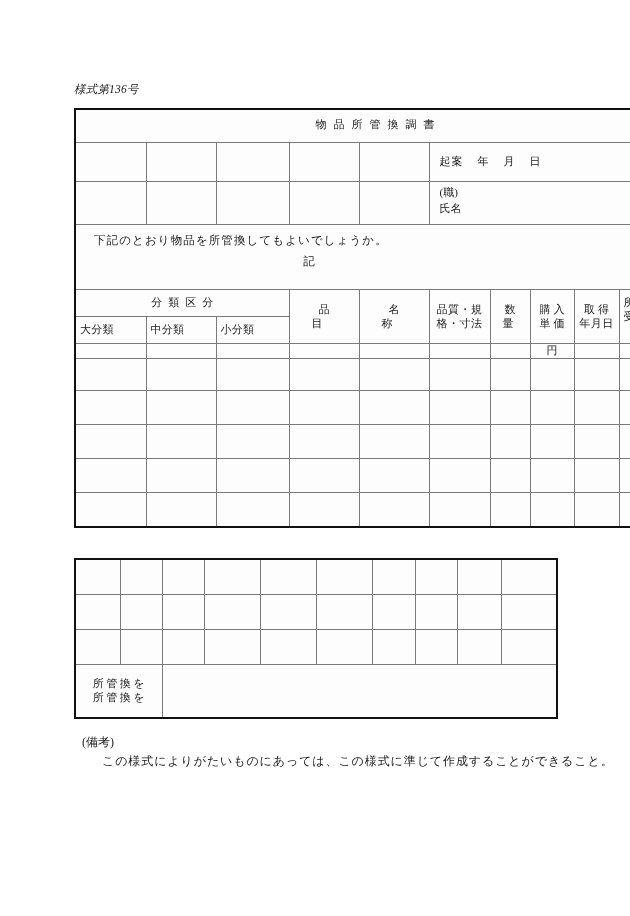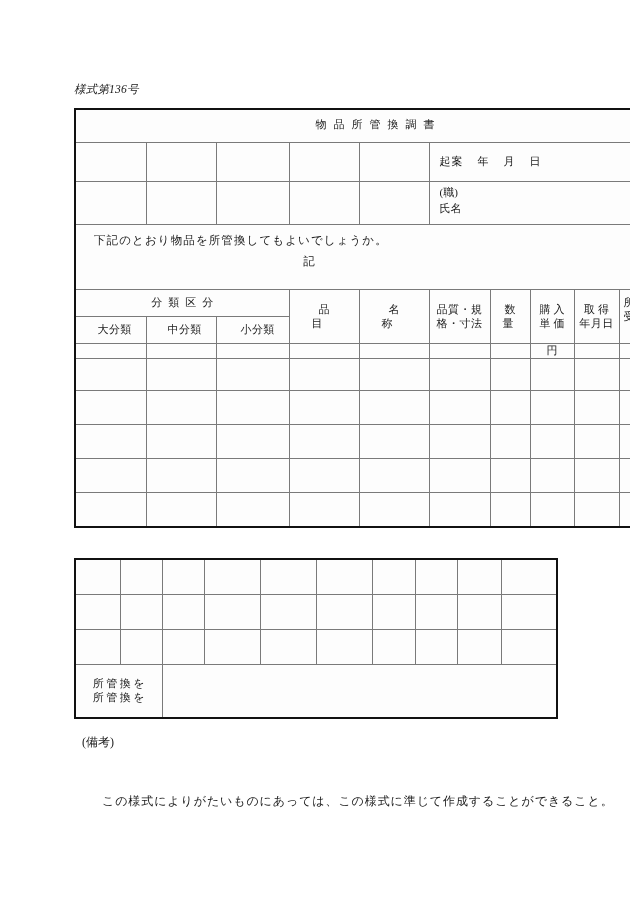--- a/index.html
+++ b/index.html
@@ -130,24 +130,24 @@
     padding: 2px 1px !important;
   }
   .th-spread {
     text-align: center;
     font-size: 10.5px;
     letter-spacing: 6px;
     text-indent: 6px;
     padding: 2px 12px !important;
   }
   .th-sub {
-    text-align: right;
+    text-align: left;
     font-size: 10.2px;
     letter-spacing: 0.3px;
-    padding: 2px 14px !important;
+    padding: 2px 4px !important;
   }
   .unit-cell {
     text-align: center;
     font-size: 10px;
     height: 14px;
     padding: 0 !important;
   }
   .data-row td { height: 31px; }
   .data-row-tall td { height: 33px; }
 
@@ -174,21 +174,20 @@
     position: absolute;
     left: 82px;
     top: 733px;
     font-size: 12px;
     line-height: 1.6;
   }
   .note-body {
     margin-left: 20px;
     letter-spacing: 0.9px;
     white-space: nowrap;
-    margin-top: 40px;
   }
 </style>
 </head>
 <body>
 
 <div class="page">
 
   <div class="form-number">様式第136号</div>
 
   <table class="sheet" id="upper-sheet">

